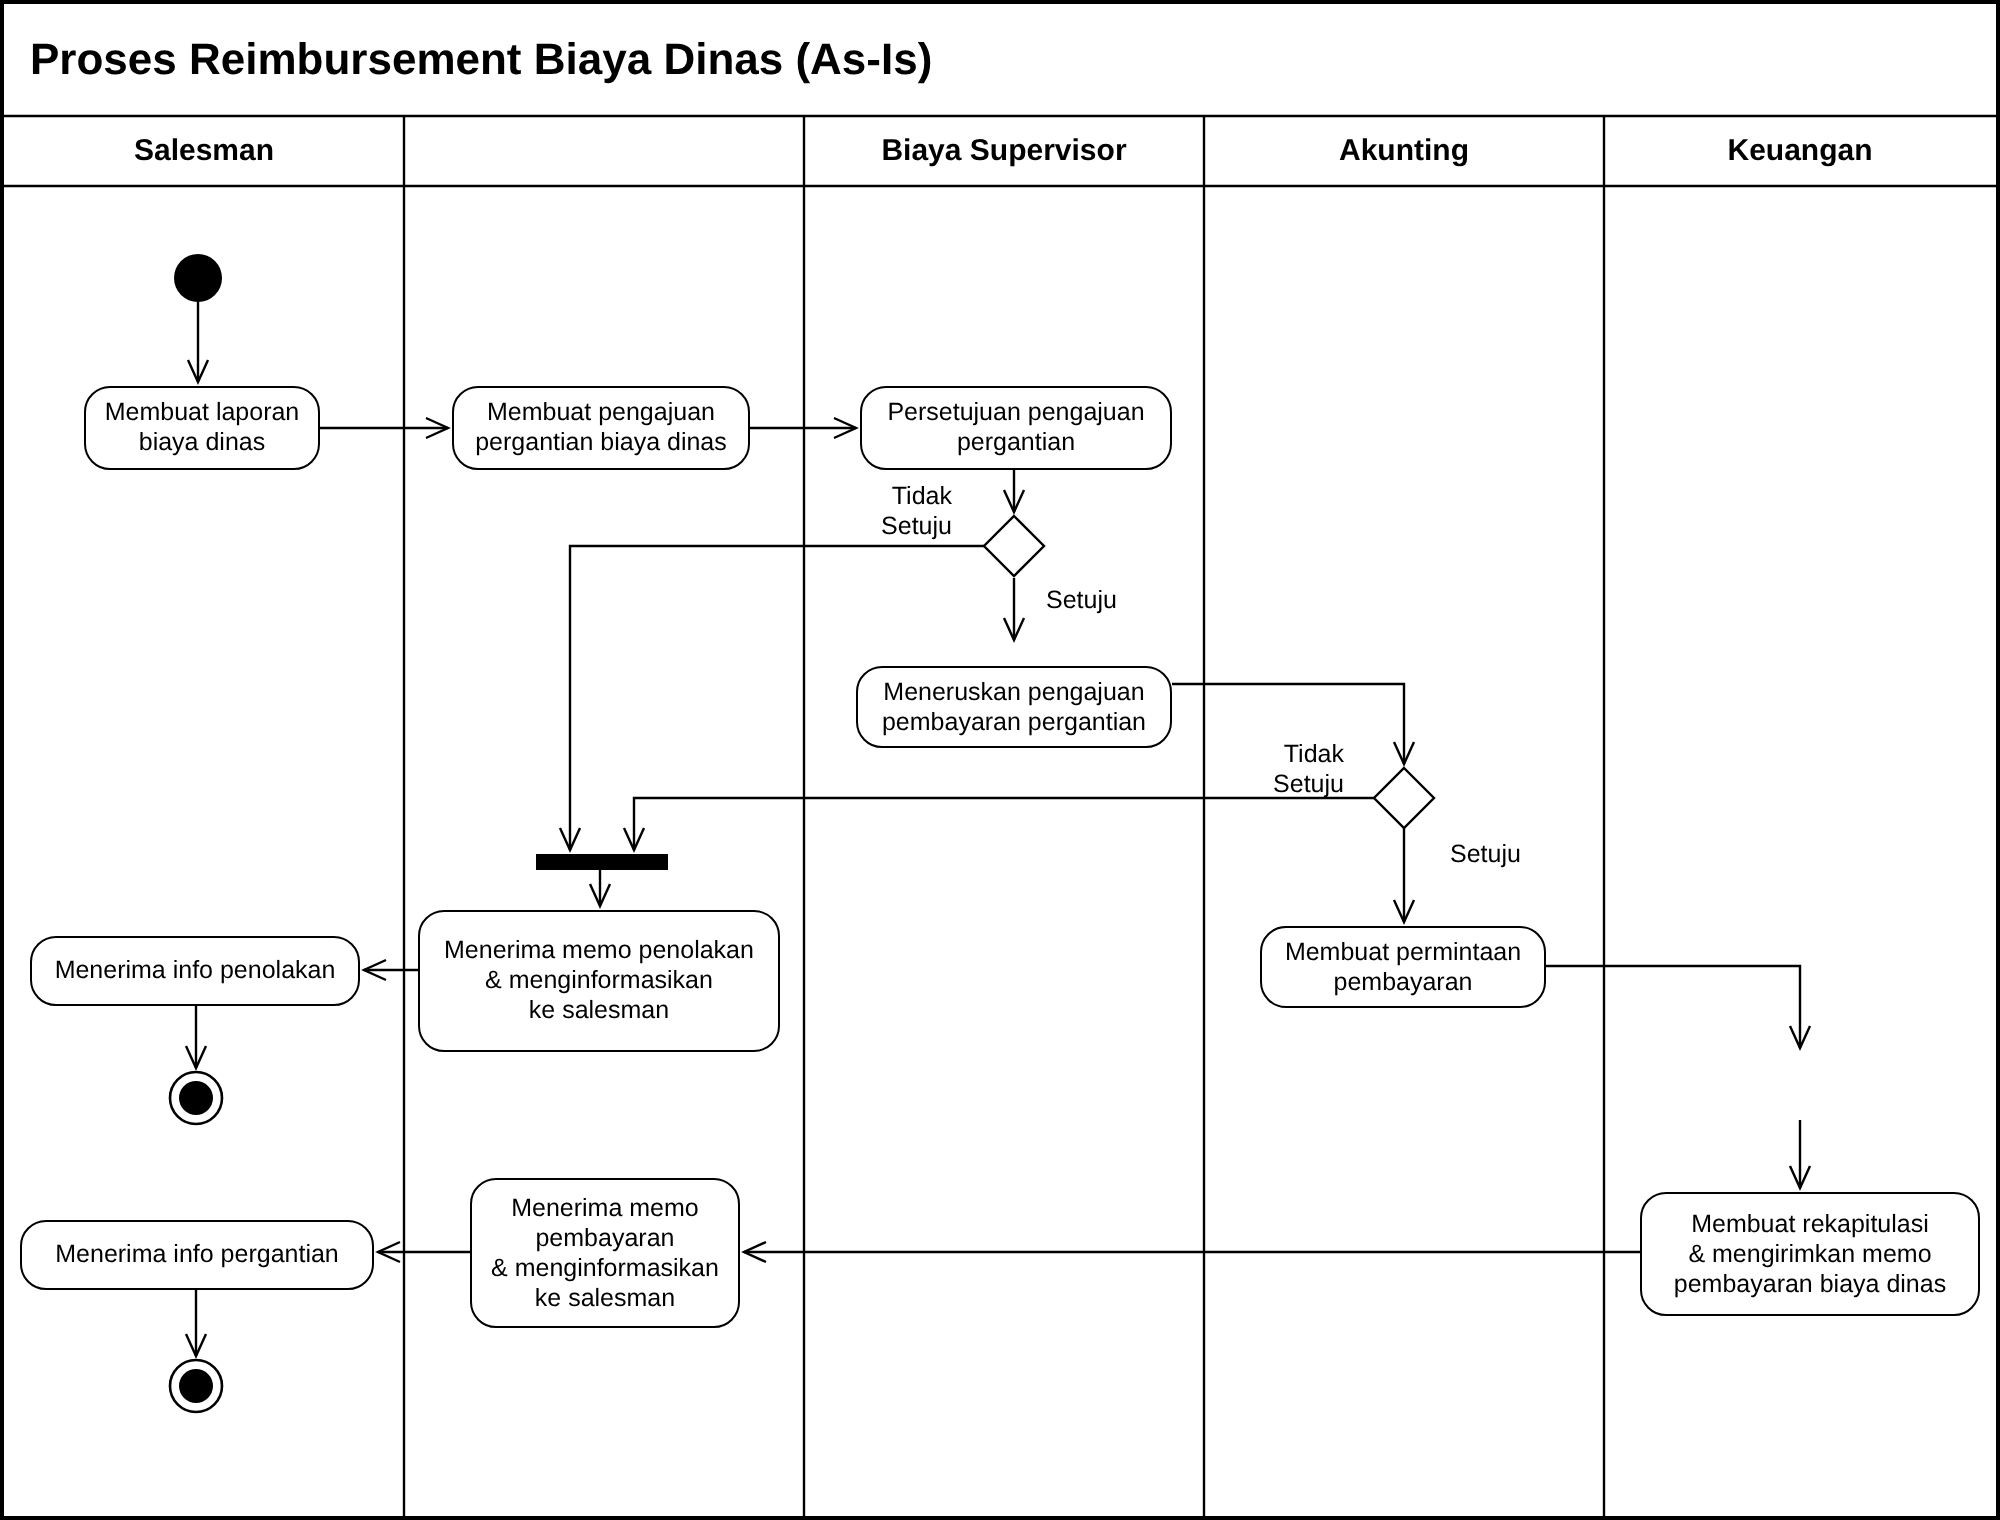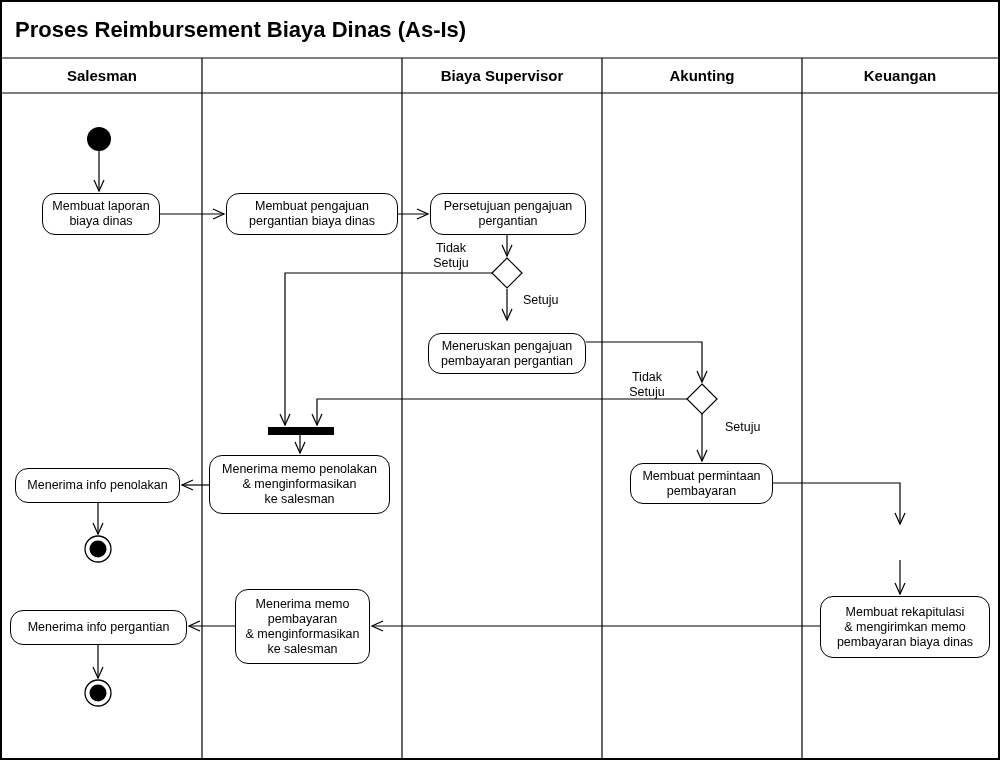--- a/index.html
+++ b/index.html
@@ -14,21 +14,21 @@
   .lane-header{position:absolute;top:56px;height:35px;
     display:flex;align-items:center;justify-content:center;
     font-weight:bold;font-size:15px;}
   .wires{position:absolute;left:0;top:0;z-index:1;}
   .act{
     position:absolute;display:flex;align-items:center;justify-content:center;
     text-align:center;background:#fff;border:1.5px solid #000;border-radius:13px;
     font-size:12.5px;line-height:15px;white-space:pre-line;box-sizing:border-box;z-index:2;
   }
   .elabel{position:absolute;font-size:12.5px;line-height:15px;white-space:pre-line;
-    text-align:center;z-index:2;}
+    text-align:right;z-index:2;}
 </style>
 </head>
 <body>
 
 <div class="frame">
 
   <div class="title-bar">
     <span class="title">Proses Reimbursement Biaya Dinas (As-Is)</span>
   </div>
 
@@ -82,27 +82,27 @@
       <circle cx="96" cy="547" r="8.5" fill="#000"></circle>
     </g>
     <g>
       <circle cx="96" cy="691" r="13" fill="#fff" stroke="#000" stroke-width="1.3"></circle>
       <circle cx="96" cy="691" r="8.5" fill="#000"></circle>
     </g>
   </svg>
 
   <div class="act" style="left:40px;top:191px;width:118px;height:42px">Membuat laporan
 biaya dinas</div>
-  <div class="act" style="left:224px;top:191px;width:172px;height:42px">Membuat pengajuan
+  <div class="act" style="left:224px;top:191px;width:149px;height:42px">Membuat pengajuan
 pergantian biaya dinas</div>
   <div class="act" style="left:428px;top:191px;width:156px;height:42px">Persetujuan pengajuan
 pergantian</div>
   <div class="act" style="left:426px;top:331px;width:158px;height:41px">Meneruskan pengajuan
 pembayaran pergantian</div>
-  <div class="act" style="left:207px;top:453px;width:181px;height:59px">Menerima memo penolakan
+  <div class="act" style="left:207px;top:453px;width:181px;height:71px">Menerima memo penolakan
 &amp; menginformasikan
 ke salesman</div>
   <div class="act" style="left:13px;top:466px;width:165px;height:35px">Menerima info penolakan</div>
   <div class="act" style="left:628px;top:461px;width:143px;height:41px">Membuat permintaan
 pembayaran</div>
   <div class="act" style="left:818px;top:594px;width:170px;height:62px">Membuat rekapitulasi
 &amp; mengirimkan memo
 pembayaran biaya dinas</div>
   <div class="act" style="left:233px;top:587px;width:135px;height:75px">Menerima memo
 pembayaran

